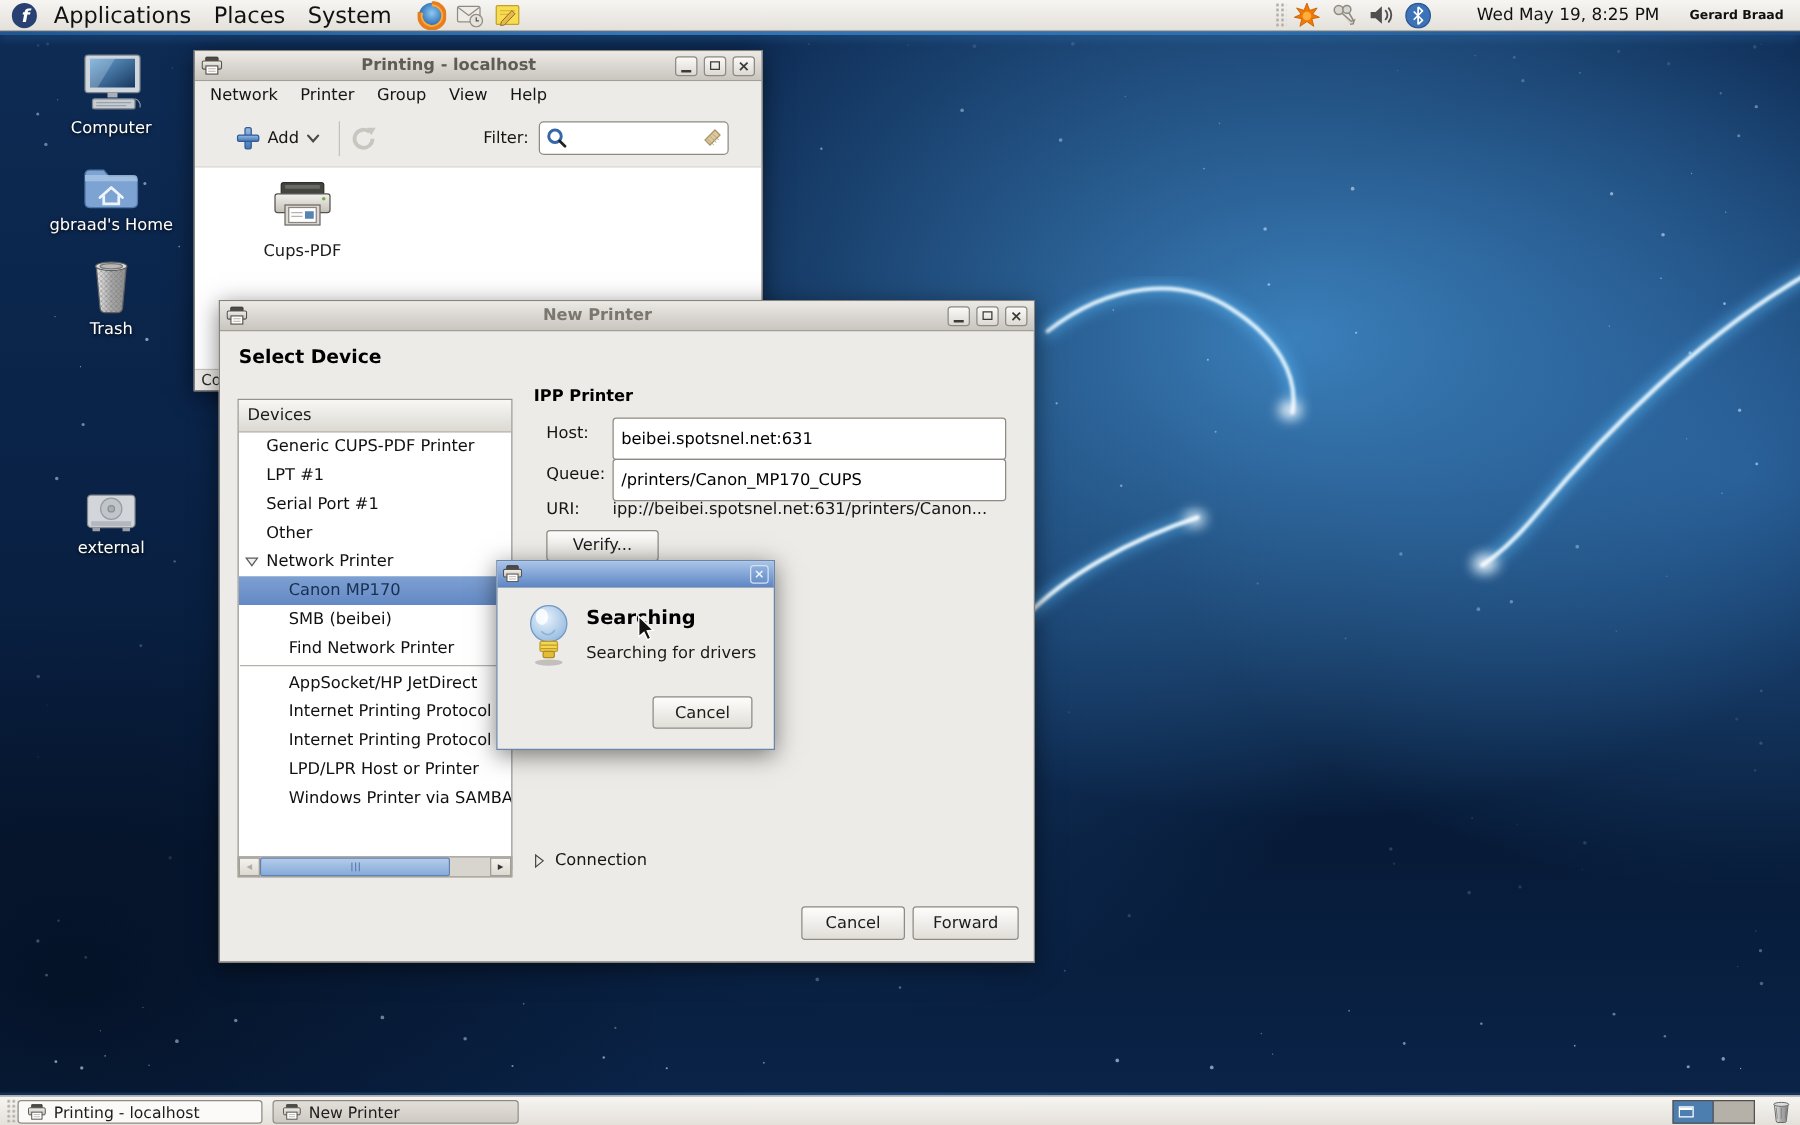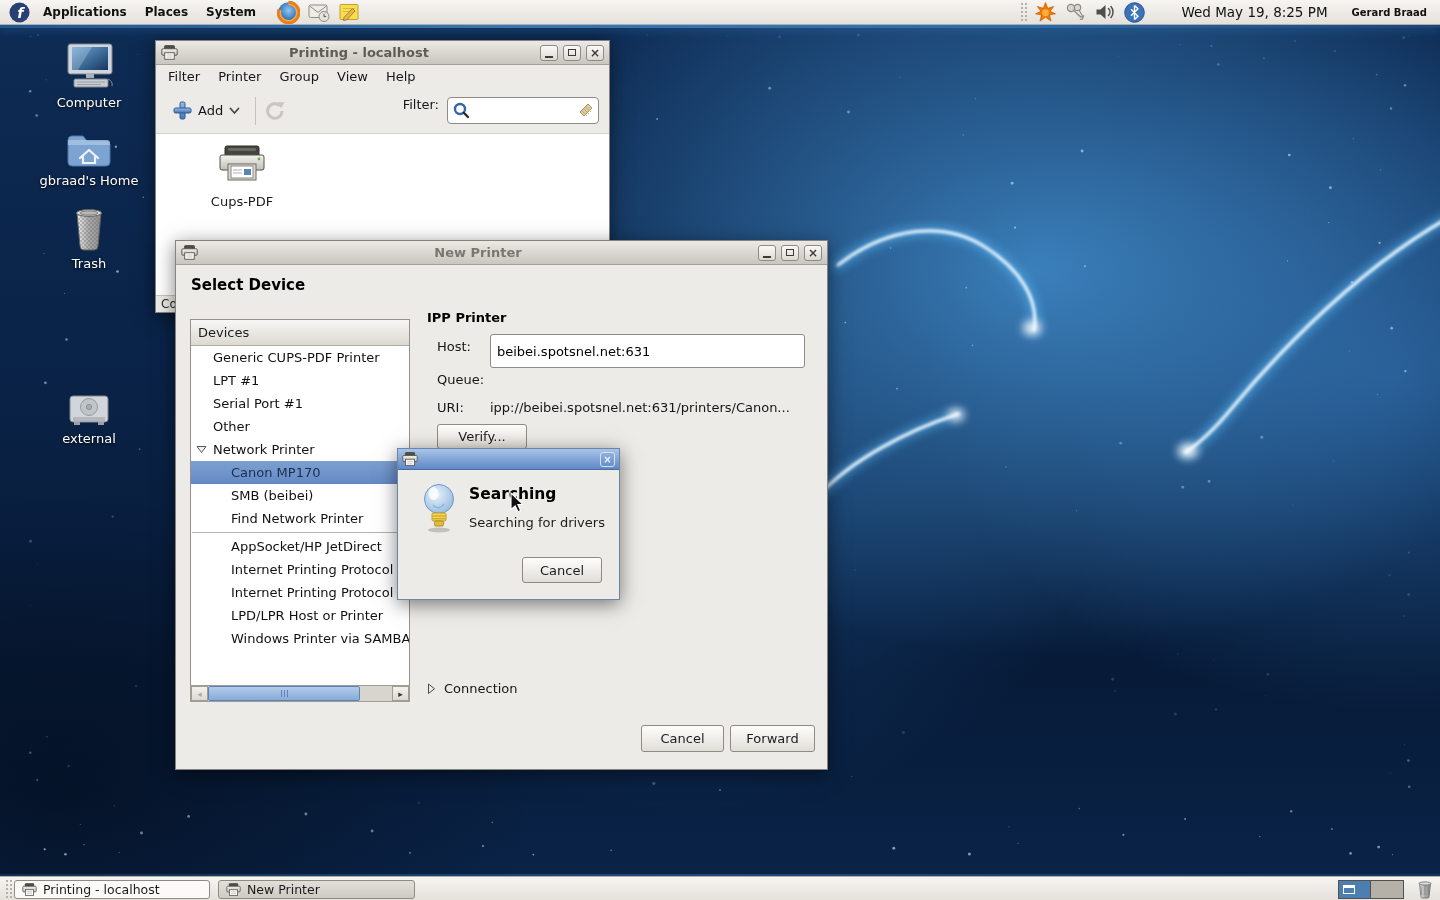--- a/index.html
+++ b/index.html
@@ -40,24 +40,24 @@
   .maxbox{display:block;width:8px;height:7px;border:1.6px solid #3c3a36;}
   .xglyph{font-weight:bold;font-size:12px;}
 
   .btn{border:1px solid #8f8b84;border-radius:3px;background:linear-gradient(#fdfdfc,#e1ded8);
     font-size:13px;color:#1c1c1c;display:flex;align-items:center;justify-content:center;}
 
   
   #printing-win{left:155px;top:40px;width:455px;height:273px;z-index:10;}
   .menubar{display:flex;height:23px;align-items:center;padding-left:3px;background:#edebe7;}
   .menuitem{padding:2px 9px;font-size:13px;color:#161616;}
-  .toolbar{display:flex;height:45px;align-items:center;padding:0 10px;background:#edebe7;}
+  .toolbar{display:flex;height:45px;align-items:center;padding:0 26px;background:#edebe7;}
   .tool-add{display:flex;align-items:center;gap:6px;padding:5px 7px;border-radius:3px;font-size:13px;color:#161616;}
   .tsep{width:1px;height:28px;background:#c6c2bb;margin:0 8px;}
-  .filter-wrap{margin-left:auto;display:flex;align-items:flex-start;gap:8px;font-size:13px;color:#161616;}
+  .filter-wrap{margin-left:auto;display:flex;align-items:center;gap:8px;font-size:13px;color:#161616;}
   .search-box{width:152px;height:27px;background:#fff;border:1px solid #8f8b84;border-radius:4px;
     display:flex;align-items:center;padding:0 5px;gap:4px;}
   .search-box input{flex:1;border:none;outline:none;font-size:13px;min-width:0;background:transparent;}
   .pw-content{position:relative;height:162px;background:#fff;border-top:1px solid #d6d3cd;}
   .printer-item{position:absolute;left:40px;top:10px;width:92px;text-align:center;font-size:13px;color:#1c1c1c;}
   .printer-item svg{display:block;margin:0 auto 4px auto;}
   .statusbar{height:17px;border-top:1px solid #c9c5bf;font-size:12px;color:#2a2a2a;padding:1px 0 0 5px;overflow:hidden;white-space:nowrap;}
 
   
   #newprinter-win{left:175px;top:240px;width:653px;height:530px;z-index:20;}
@@ -103,21 +103,21 @@
   .dlg-cancel{position:absolute;left:124px;top:108px;width:80px;height:26px;}
   .bulb{position:absolute;left:22px;top:33px;}
 
   
   .panel{position:absolute;left:0;width:1440px;background:linear-gradient(#f7f5f2,#e4e1db);z-index:40;
     display:flex;align-items:center;}
   #top-panel{top:0;height:25px;border-bottom:1px solid #b2aea6;padding:0 5px;}
   #bottom-panel{top:876px;height:24px;border-top:1px solid #b2aea6;padding:0 3px;}
   .handle{width:9px;align-self:stretch;margin:2px 2px;
     background-image:radial-gradient(circle at 2px 2px,#b5b1a9 1px,transparent 1.3px);background-size:4px 4px;}
-  .pmenu{padding:0 9px;font-size:12px;color:#111;height:25px;display:flex;align-items:center;font-weight:bold;}
+  .pmenu{padding:0 9px;font-size:18px;color:#111;height:25px;display:flex;align-items:center;}
   .picon{display:flex;align-items:center;justify-content:center;height:25px;padding:0 4px;}
   .clock{font-size:13.5px;color:#111;margin-left:32px;white-space:nowrap;}
   .user{font-size:10px;font-weight:bold;color:#111;margin:0 8px 0 24px;white-space:nowrap;}
 
   .taskbtn{position:absolute;top:3px;height:19px;border:1px solid #8f8b84;border-radius:3px;
     display:flex;align-items:center;gap:6px;padding:0 7px;font-size:12.5px;color:#1c1c1c;overflow:hidden;white-space:nowrap;}
   #task1{left:14px;width:196px;background:#fbfaf8;}
   #task2{left:218px;width:197px;background:linear-gradient(#e2dfd9,#cecac3);}
   .ws{position:absolute;top:3px;left:1338px;display:flex;}
   .wscell{width:33px;height:19px;border:1px solid #53514d;}
@@ -435,21 +435,21 @@
       <span class="title">Printing - localhost</span>
       <span class="winbtn">
           <i class="minbar"></i>
         </span>
       <span class="winbtn">
           <i class="maxbox"></i>
         </span>
       <span class="winbtn xglyph">×</span>
     </div>
     <div class="menubar">
-      <span class="menuitem">Filter</span>
+      <span class="menuitem">Network</span>
       <span class="menuitem">Printer</span>
       <span class="menuitem">Group</span>
       <span class="menuitem">View</span>
       <span class="menuitem">Help</span>
     </div>
     <div class="toolbar">
       <span class="tool-add">
         <svg width="19" height="19" viewBox="0 0 19 19">
           <rect x="7" y="1" width="5" height="17" rx="1.5" fill="url(#g-blue-plus)" stroke="#2f5a93"></rect>
           <rect x="1" y="7" width="17" height="5" rx="1.5" fill="url(#g-blue-plus)" stroke="#2f5a93"></rect>
@@ -579,20 +579,21 @@
             <i></i>
           </span>
       </span>
       <span class="sbtn">▸</span>
     </div>
 
     <div class="ipp-title">IPP Printer</div>
     <span class="fieldlab" style="left:261px;top:98px">Host:</span>
     <input class="textfield" style="left: 314px; top: 93px;" value="beibei.spotsnel.net:631">
     <span class="fieldlab" style="left:261px;top:131px">Queue:</span>
+    <input class="textfield" style="left: 314px; top: 126px;" value="/printers/Canon_MP170_CUPS">
     <span class="fieldlab" style="left:261px;top:159px">URI:</span>
     <span class="uri-value" style="left:314px;top:159px">ipp://beibei.spotsnel.net:631/printers/Canon...</span>
     <button class="btn verify-btn">Verify...</button>
 
     <div class="expander">
       <svg width="9" height="12" viewBox="0 0 9 12">
         <path d="M1.5 1 L7.5 5.7 L1.5 10.5 Z" fill="#edebe7" stroke="#4a4a4a"></path>
       </svg>
       <span>Connection</span>
     </div>

